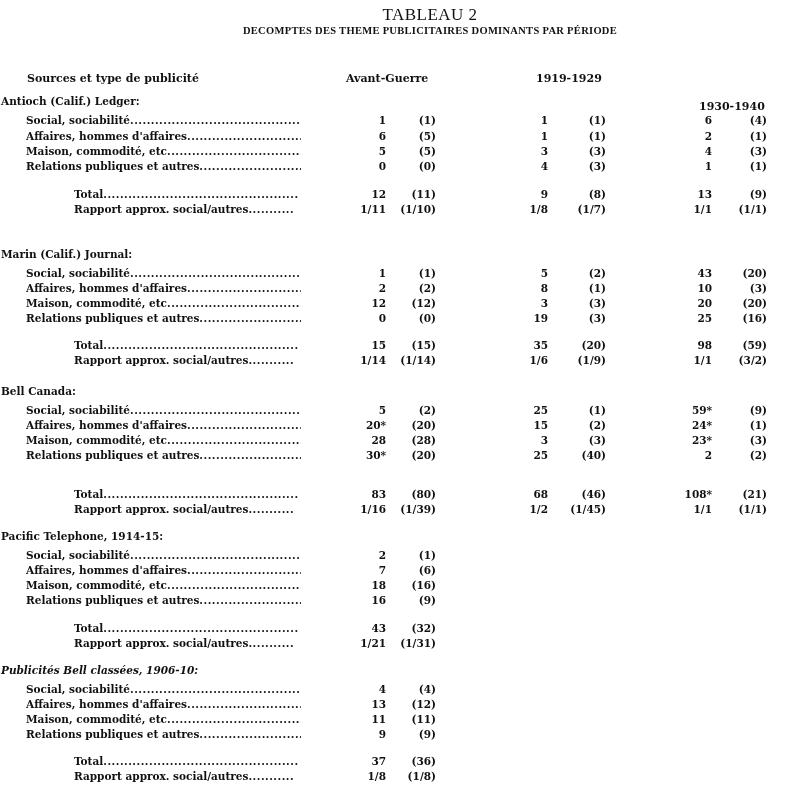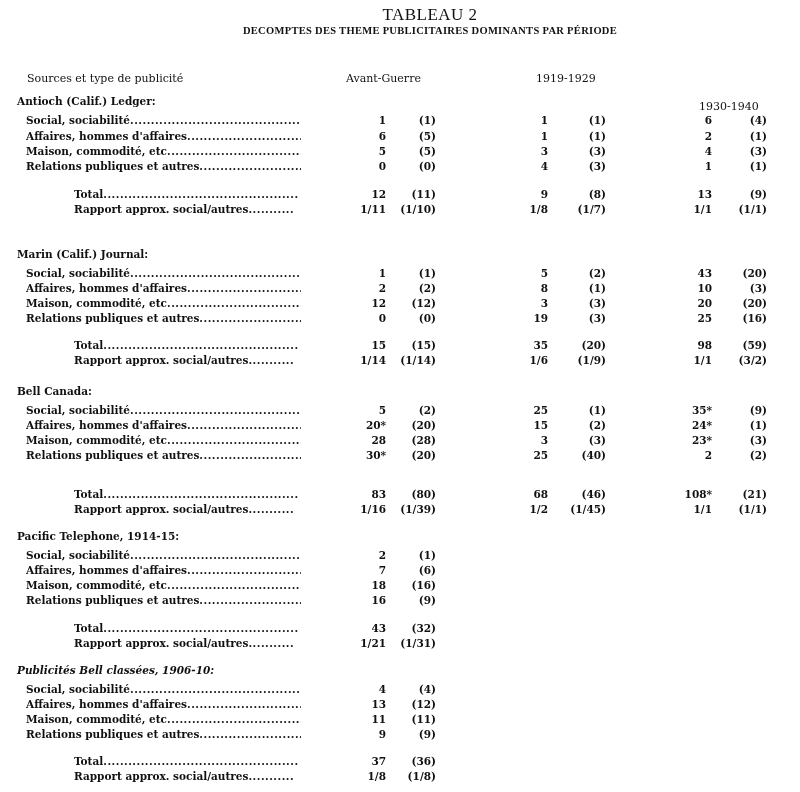--- a/index.html
+++ b/index.html
@@ -13,28 +13,28 @@
   .title {
     position: absolute; top: 5px; left: 0; width: 860px;
     text-align: center; font-size: 17px; font-weight: normal;
     font-family: "Liberation Serif", serif; letter-spacing: 0.5px;
   }
   .subtitle {
     position: absolute; top: 25px; left: 0; width: 860px;
     text-align: center; font-size: 10.5px; font-weight: bold;
     font-family: "Liberation Serif", serif; letter-spacing: 0.3px;
   }
-  .hdr { position: absolute; top: 72px; font-size: 11px; font-weight: normal; }
+  .hdr { position: absolute; top: 72px; font-size: 11px; font-weight: bold; }
   .hdr-src { left: 27px; }
   .hdr-c1 { left: 346px; }
   .hdr-c2 { left: 536px; }
   .hdr-c3 { left: 699px; margin-top: 28px; }
 
   .section { position: absolute; left: 0; width: 800px; }
-  .section-title { position: absolute; left: 17px; top: 0; font-weight: bold; white-space: nowrap; }
+  .section-title { position: absolute; left: 1px; top: 0; font-weight: bold; white-space: nowrap; }
   .row { position: absolute; left: 0; width: 800px; height: 15px; line-height: 15px; white-space: nowrap; }
   .lbl { position: absolute; left: 26px; width: 275px; overflow: hidden; }
   .lbl.indent { left: 74px; width: 225px; }
   .lbl .dots { letter-spacing: 0.5px; }
   .num { position: absolute; text-align: right; }
   .c1a { right: 414px; } .c1b { right: 364px; }
   .c2a { right: 252px; } .c2b { right: 194px; }
   .c3a { right: 88px; }  .c3b { right: 33px; }
 </style>
 </head>
@@ -164,21 +164,21 @@
       </div>
     </div>
     <div class="section" style="top: 0px;">
       <div class="section-title" style="top: 385px;">Bell Canada:</div>
       <div class="row" style="top: 403px;">
         <div class="lbl "><span>Social, sociabilité</span><span class="dots">...............................................</span></div>
         <div class="num c1a">5</div>
         <div class="num c1b">(2)</div>
         <div class="num c2a">25</div>
         <div class="num c2b">(1)</div>
-        <div class="num c3a">35*</div>
+        <div class="num c3a">59*</div>
         <div class="num c3b">(9)</div>
       </div>
       <div class="row" style="top: 418px;">
         <div class="lbl "><span>Affaires, hommes d'affaires</span><span class="dots">..............................</span></div>
         <div class="num c1a">20*</div>
         <div class="num c1b">(20)</div>
         <div class="num c2a">15</div>
         <div class="num c2b">(2)</div>
         <div class="num c3a">24*</div>
         <div class="num c3b">(1)</div>

